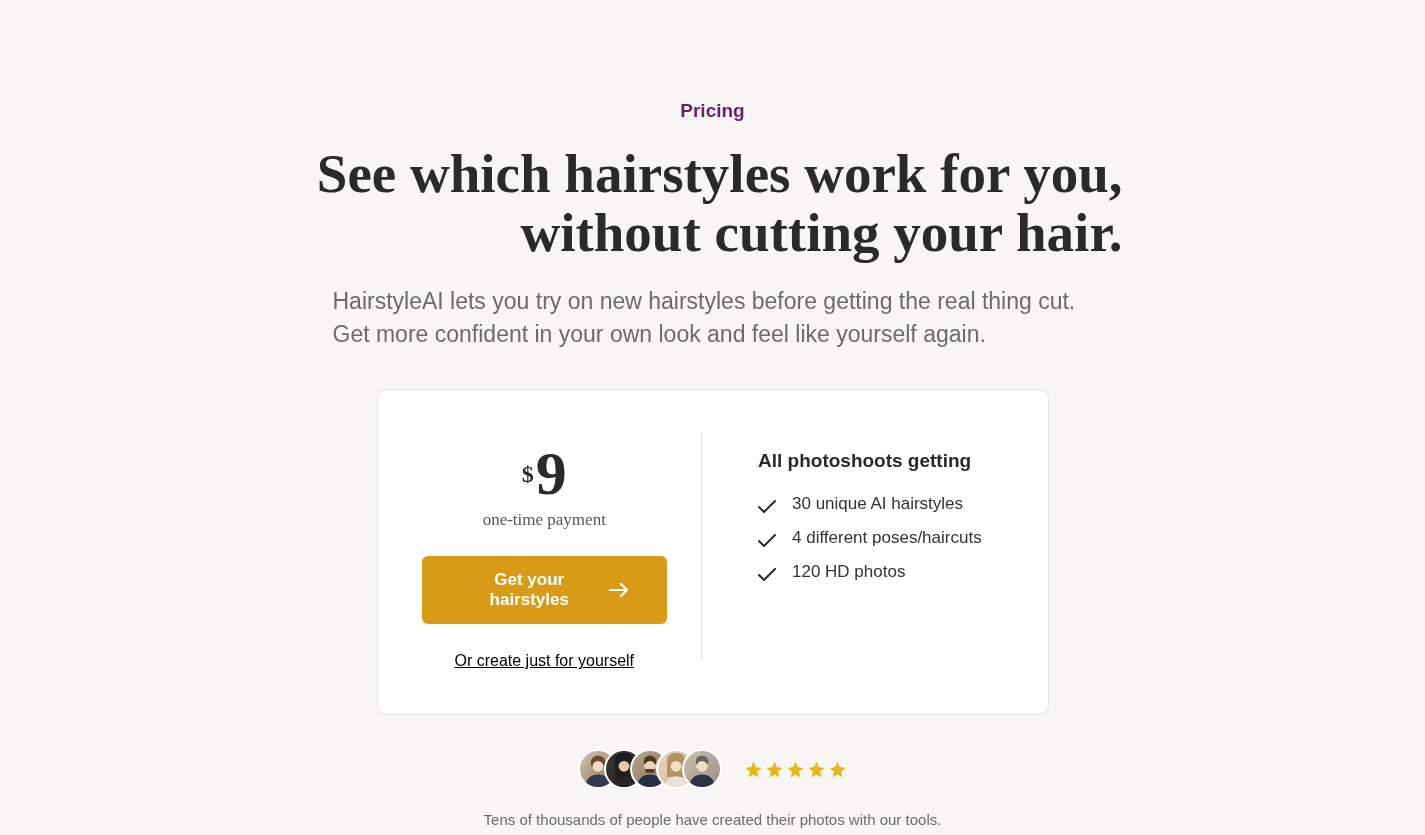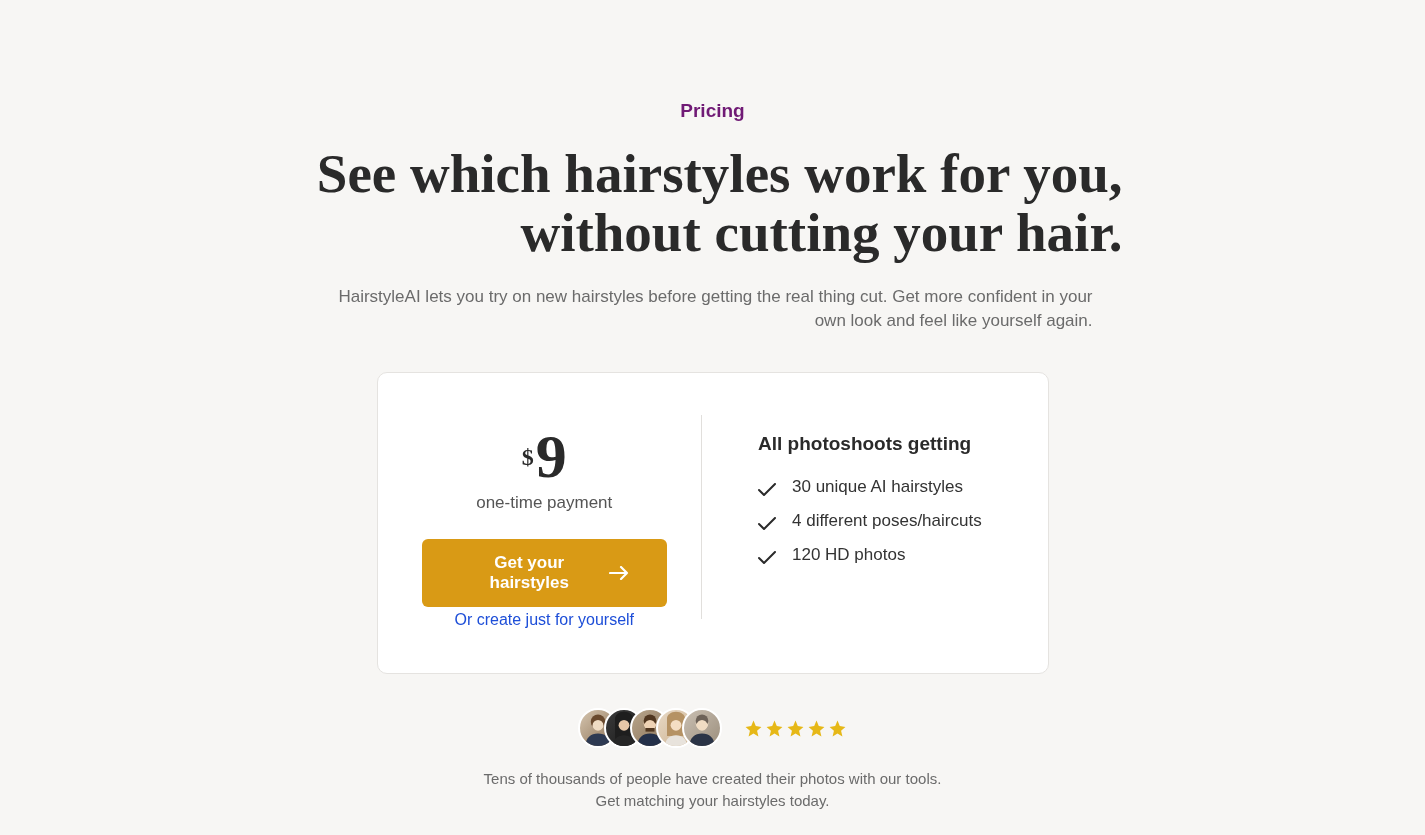--- a/index.html
+++ b/index.html
@@ -24,23 +24,23 @@
     font-family: Georgia, "Times New Roman", serif;
     font-weight: 700;
     font-size: 55px;
     line-height: 1.08;
     text-align: right;
     color: #2a2a2a;
     max-width: 820px;
     margin-bottom: 22px;
   }
   .subhead {
-    font-size: 17px;
+    font-size: 23px;
     color: #6b6b6b;
-    text-align: right;
+    text-align: left;
     max-width: 760px;
     line-height: 1.45;
     margin-bottom: 38px;
   }
   .card {
     width: 672px;
     background: #ffffff;
     border: 1px solid #e5e3e0;
     border-radius: 10px;
     display: flex;
@@ -67,39 +67,41 @@
   }
   .price-amount {
     font-size: 62px;
     line-height: 1;
   }
   .price-note {
     font-size: 17px;
     color: #555;
     margin-top: 6px;
     margin-bottom: 26px;
+    font-family: Liberation Serif, serif;
   }
   .cta-btn {
     background: #d99a15;
     color: #ffffff;
     border: none;
     border-radius: 6px;
     font-size: 17px;
     font-weight: 600;
     padding: 14px 38px;
     display: inline-flex;
     align-items: center;
     gap: 10px;
     cursor: pointer;
-    margin-bottom: 4px;
+    margin-bottom: 28px;
   }
   .cta-btn svg { display: block; }
   .alt-link {
-    color: #1d4ed8;
+    color: #000000;
     font-size: 16px;
+    text-decoration: underline;
     cursor: pointer;
   }
   .divider {
     width: 1px;
     background: #e1dfdc;
     align-self: stretch;
     margin-top: -10px;
     margin-bottom: 10px;
   }
   .card-right {

